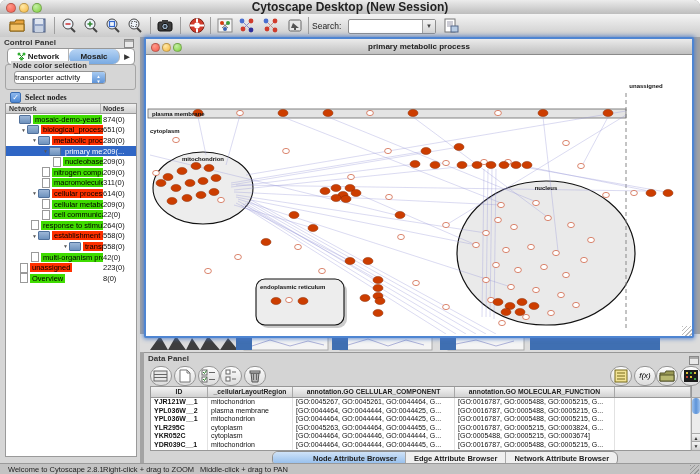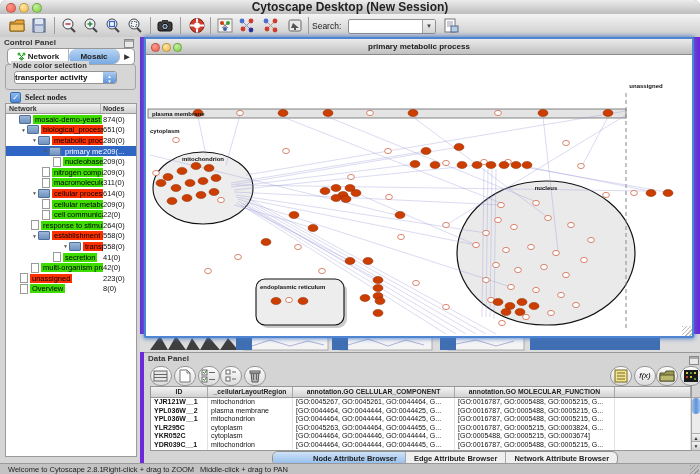--- a/index.html
+++ b/index.html
@@ -35,23 +35,23 @@
   .tabbar{position:absolute;left:7px;top:11px;width:126px;height:15px;background:#fff;
     border:1px solid #979797;border-radius:4px;display:flex;overflow:hidden;}
   .tabseg{height:100%;display:flex;align-items:center;justify-content:center;
     font-size:8px;font-weight:bold;color:#222;}
   .tabseg.netw{width:60px;border-right:1px solid #b5b5b5;}
   .tabseg.mosaic{width:50px;background:linear-gradient(#b7d4f4,#79aae2);border-right:1px solid #b5b5b5;border-radius:7px;}
   .tabseg.arrow{flex:1;font-size:7px;color:#333;}
   .gbox{position:absolute;left:5px;top:27px;width:129px;height:24px;border:1px solid #a5a5a5;border-radius:3px;}
   .gbox .legend{position:absolute;left:5px;top:-4px;background:#d6d6d6;padding:0 2px;
     font-size:7.5px;font-weight:bold;color:#333;}
-  .combo{position:absolute;left:8px;top:6px;width:103px;height:13px;background:#fff;
+  .combo{position:absolute;left:8px;top:6px;width:92px;height:13px;background:#fff;
     border:1px solid #949494;border-radius:3px;font-size:8px;line-height:12px;color:#111;
-    padding-left:0;box-sizing:border-box;font-weight:bold;}
+    padding-left:0;box-sizing:border-box;}
   .combo .step{position:absolute;right:0;top:0;width:13px;height:100%;border-radius:0 2px 2px 0;
     background:linear-gradient(#a8cbf2,#5d93d8);color:#fff;font-size:4.5px;line-height:5px;
     text-align:center;padding-top:2px;box-sizing:border-box;}
   .chkrow{position:absolute;left:10px;top:55px;height:10px;display:flex;align-items:center;}
   .chk{width:9px;height:9px;border-radius:2px;background:linear-gradient(#8fb9ee,#4c87d4);
     border:1px solid #3a6cb0;color:#fff;font-size:8px;line-height:9px;text-align:center;margin-right:4px;}
   .chklbl{font-size:8px;font-weight:bold;color:#222;font-family:Liberation Serif, serif;}
   .treewrap{position:absolute;left:5px;top:66px;width:130px;height:352px;background:#fff;
     border:1px solid #9a9a9a;overflow:hidden;}
   .thead{display:flex;height:9px;background:linear-gradient(#f0f0f0,#cfcfcf);
@@ -64,21 +64,21 @@
     border:1px solid #51719c;border-radius:1px;flex:none;margin-right:2px;}
   .trow .file{width:6px;height:8px;background:#fff;border:1px solid #9a9a9a;flex:none;margin-right:2px;}
   .trow .lbl{padding:0 2px;color:#000;overflow:hidden;}
   .trow .lbl.green{background:#3fdc00;}
   .trow .lbl.red{background:#ff3000;}
   .trow .cnt{margin-left:auto;flex:none;width:33px;text-align:left;color:#111;overflow:hidden;}
   .trow.sel{background:#2f66c5;}
   .trow.sel .lbl{background:transparent;color:#fff;}
   .trow.sel .cnt{color:#fff;}
   
-  .mdi{position:absolute;left:140px;top:37px;width:560px;height:426px;background:#6d28d9;}
+  .mdi{position:absolute;left:140px;top:37px;width:560px;height:426px;background:#a3a3a3;}
   .fragstrip{position:absolute;left:0;top:297px;width:560px;height:18px;background:#d6d6d6;}
   .netwin{position:absolute;left:4px;top:0px;width:546px;height:297px;background:#fff;
     border:2px solid #4e85d2;box-shadow:0 0 4px 1px rgba(70,120,200,.8);border-radius:2px;}
   .ntitle{position:absolute;left:0;top:0;width:100%;height:15px;
     background:linear-gradient(#ebebeb,#c0c0c0);border-bottom:1px solid #8a8a8a;}
   .ntitle .title{position:absolute;left:0;right:0;top:0;height:15px;line-height:15px;text-align:center;
     font-size:8px;font-weight:bold;color:#222;}
   .ntl{position:absolute;top:4px;width:7px;height:7px;border-radius:50%;border:1px solid rgba(0,0,0,.25);}
   .ncanvas{position:absolute;left:0;top:16px;width:542px;height:279px;background:#fff;overflow:hidden;}
   .grip{position:absolute;right:0;bottom:0;width:10px;height:10px;
@@ -351,25 +351,20 @@
             <span class="exp">▼</span>
             <span class="fold"></span>
             <span class="lbl red">establishment of lo</span>
             <span class="cnt">558(0)</span>
           </div>
           <div class="trow" style="padding-left: 56px;">
             <span class="exp">▼</span>
             <span class="fold"></span>
             <span class="lbl red">transport</span>
             <span class="cnt">558(0)</span>
-          </div>
-          <div class="trow" style="padding-left: 47px;">
-            <span class="file"></span>
-            <span class="lbl green">secretion</span>
-            <span class="cnt">41(0)</span>
           </div>
           <div class="trow" style="padding-left: 25px;">
             <span class="file"></span>
             <span class="lbl green">multi-organism pro</span>
             <span class="cnt">42(0)</span>
           </div>
           <div class="trow" style="padding-left: 14px;">
             <span class="file"></span>
             <span class="lbl red">unassigned</span>
             <span class="cnt">223(0)</span>

